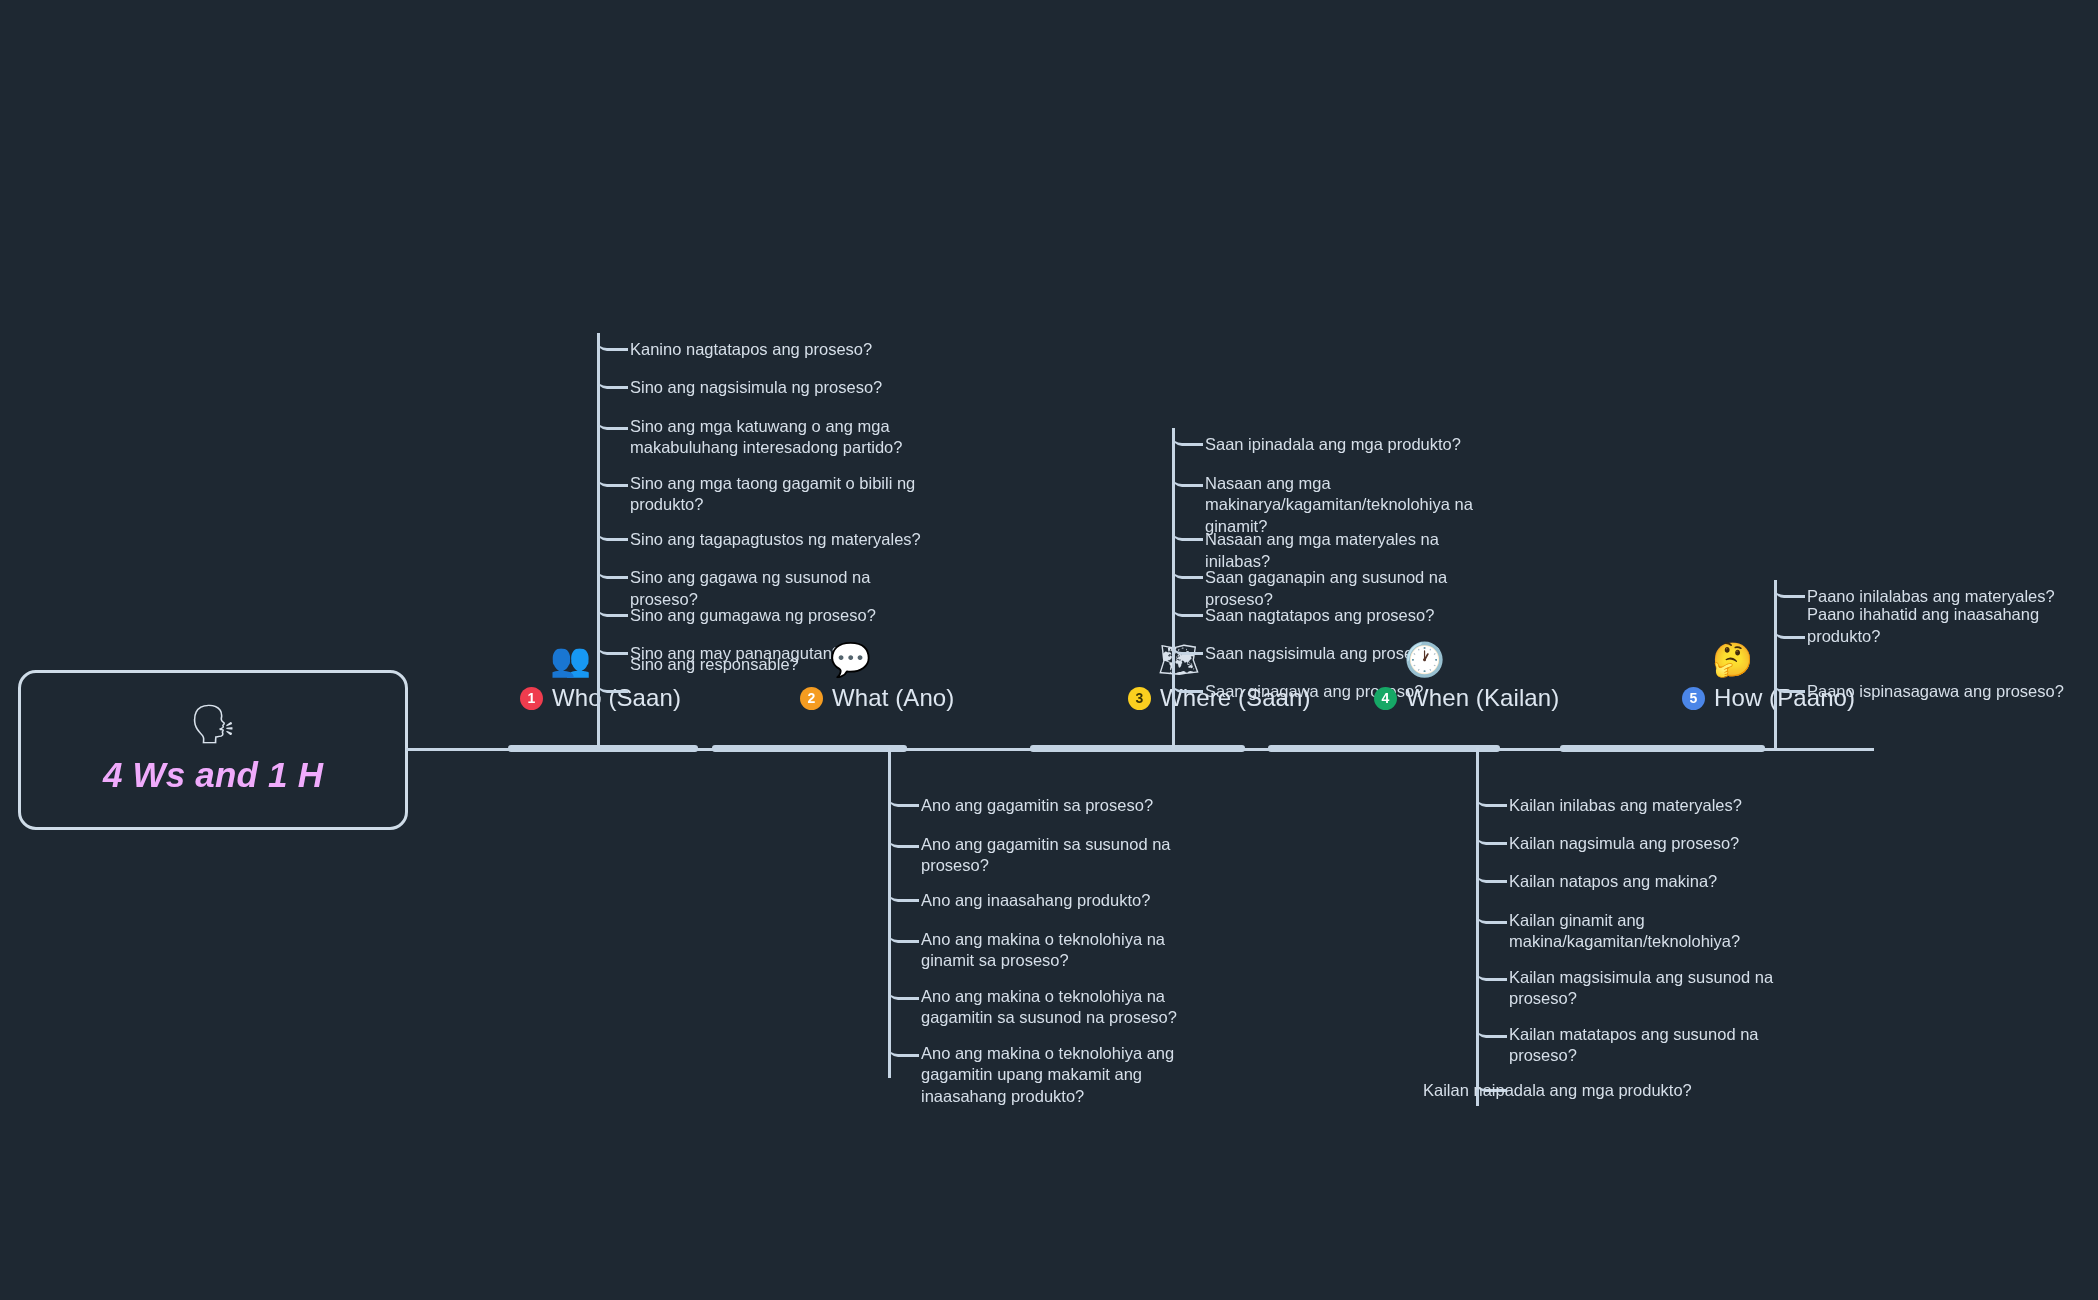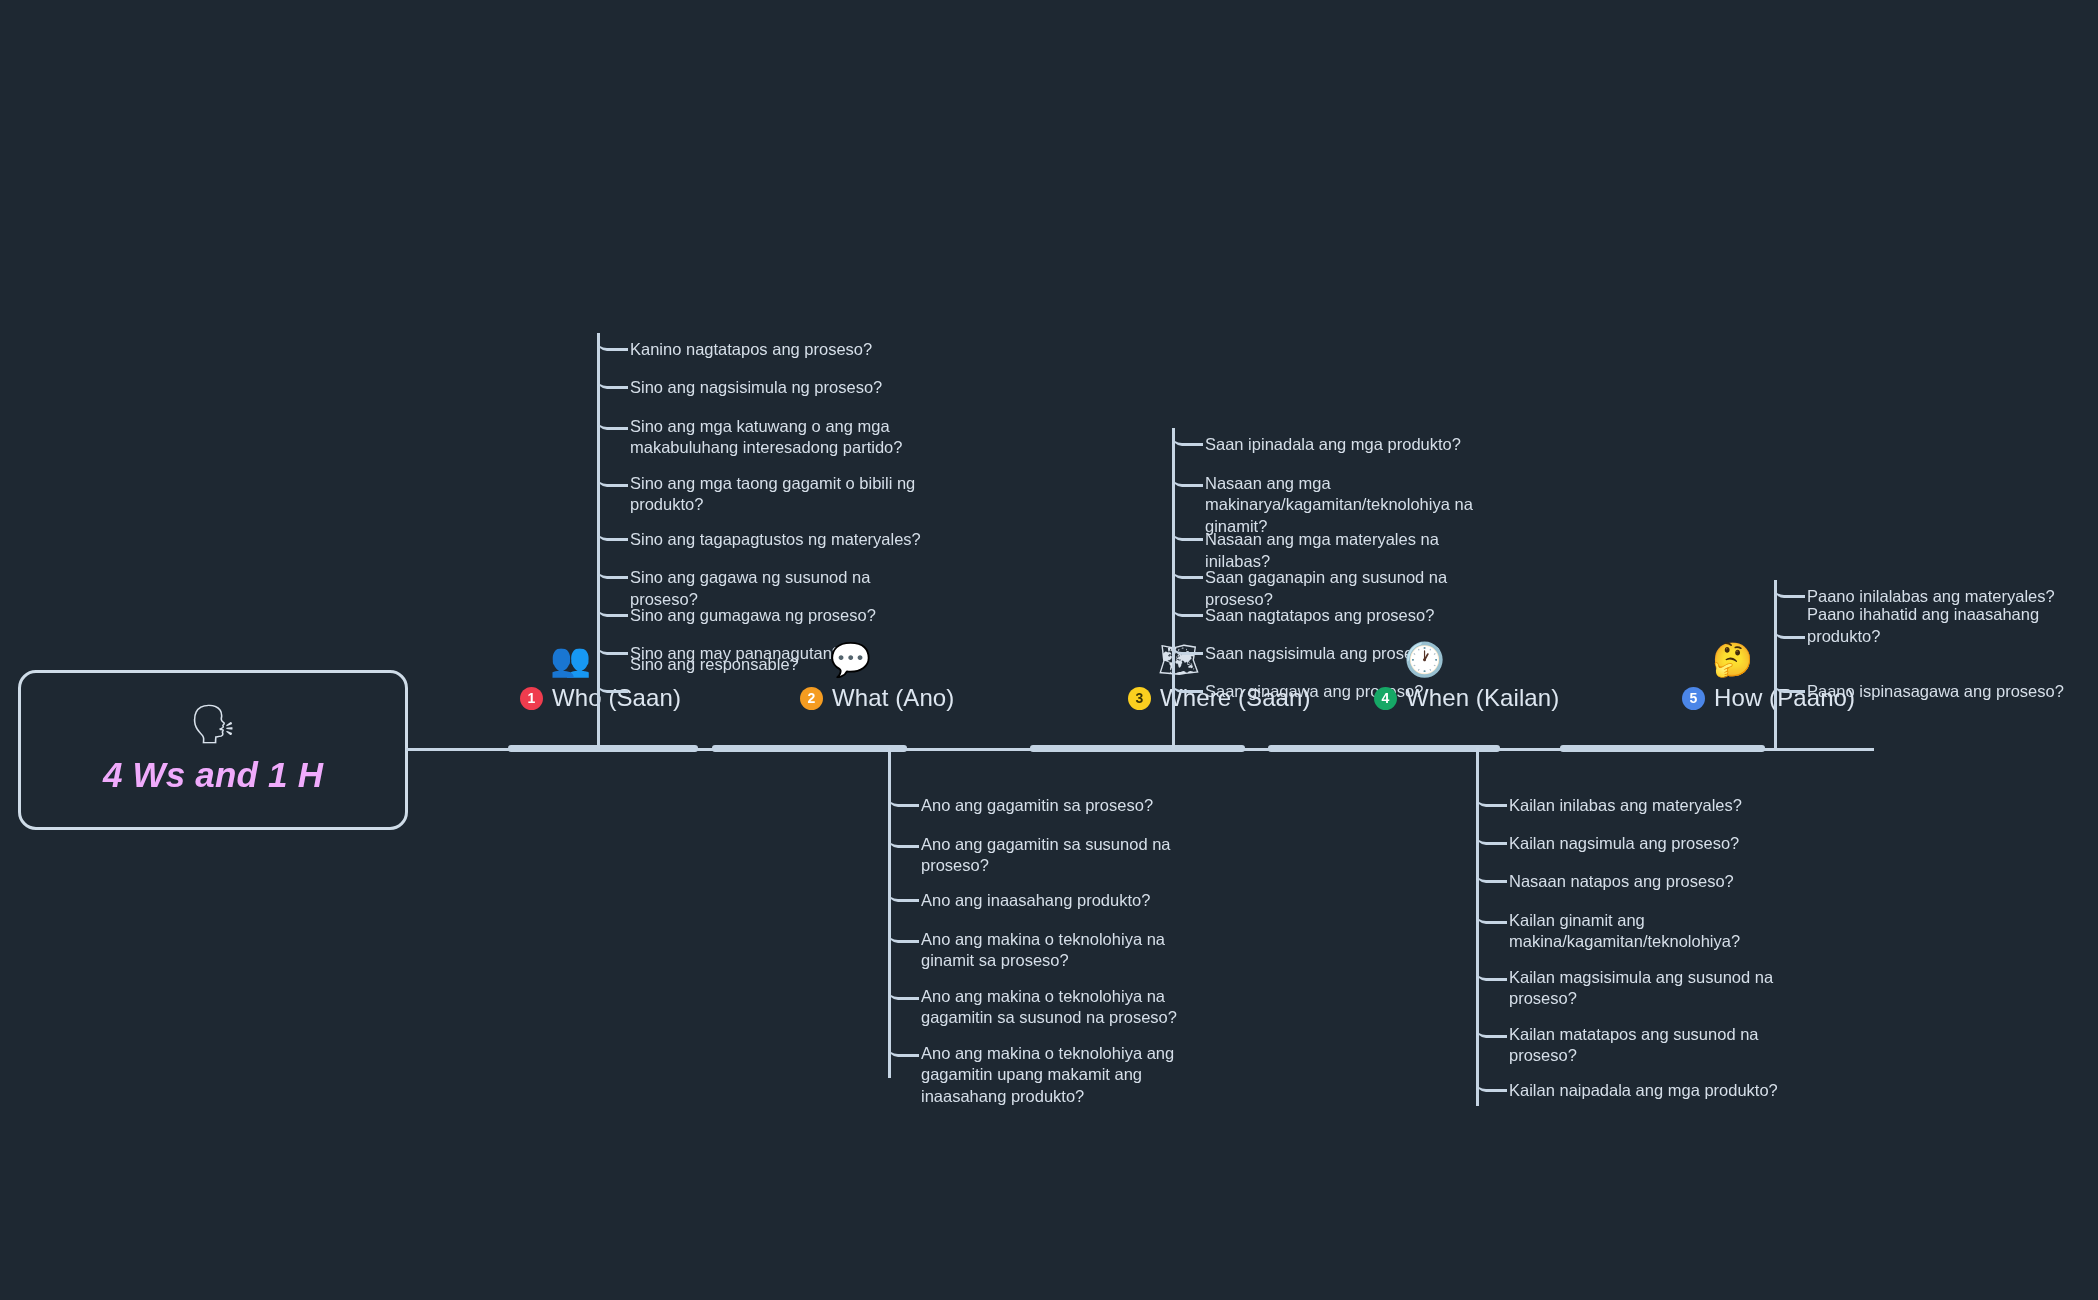--- a/index.html
+++ b/index.html
@@ -299,40 +299,40 @@
         <div class="leaf-text">Kailan inilabas ang materyales?</div>
       </div>
       <div class="dash" style="left: 1488px; top: 842px;"></div>
       <div class="elbow" style="left: 1476px; width: 14px; height: 14px; top: 831px; border-bottom-left-radius: 10px; border-left: none;"></div>
       <div class="leaf" style="left: 1509px; top: 833px;">
         <div class="leaf-text">Kailan nagsimula ang proseso?</div>
       </div>
       <div class="dash" style="left: 1488px; top: 880px;"></div>
       <div class="elbow" style="left: 1476px; width: 14px; height: 14px; top: 869px; border-bottom-left-radius: 10px; border-left: none;"></div>
       <div class="leaf" style="left: 1509px; top: 871px;">
-        <div class="leaf-text">Nasaan natapos ang proseso?</div>
+        <div class="leaf-text">Kailan natapos ang makina?</div>
       </div>
       <div class="dash" style="left: 1488px; top: 920.5px;"></div>
       <div class="elbow" style="left: 1476px; width: 14px; height: 14px; top: 909.5px; border-bottom-left-radius: 10px; border-left: none;"></div>
       <div class="leaf" style="left: 1509px; top: 909.5px;">
         <div class="leaf-text">Kailan ginamit ang makina/kagamitan/teknolohiya?</div>
       </div>
       <div class="dash" style="left: 1488px; top: 977.5px;"></div>
       <div class="elbow" style="left: 1476px; width: 14px; height: 14px; top: 966.5px; border-bottom-left-radius: 10px; border-left: none;"></div>
       <div class="leaf" style="left: 1509px; top: 966.5px;">
         <div class="leaf-text">Kailan magsisimula ang susunod na proseso?</div>
       </div>
       <div class="dash" style="left: 1488px; top: 1034.5px;"></div>
       <div class="elbow" style="left: 1476px; width: 14px; height: 14px; top: 1023.5px; border-bottom-left-radius: 10px; border-left: none;"></div>
       <div class="leaf" style="left: 1509px; top: 1023.5px;">
         <div class="leaf-text">Kailan matatapos ang susunod na proseso?</div>
       </div>
       <div class="dash" style="left: 1488px; top: 1089px;"></div>
       <div class="elbow" style="left: 1476px; width: 14px; height: 14px; top: 1078px; border-bottom-left-radius: 10px; border-left: none;"></div>
-      <div class="leaf" style="left: 1509px; top: 1080px;">
+      <div class="leaf" style="left: 1423px; top: 1080px;">
         <div class="leaf-text">Kailan naipadala ang mga produkto?</div>
       </div>
       <div class="branch-underline" style="left: 1560px; width: 205px;"></div>
       <div class="branch" style="left: 1682px; top: 643px;">
         <div class="branch-emoji">🤔</div>
         <div class="branch-label-row">
           <span class="badge" style="background: rgb(75, 134, 232); color: rgb(255, 255, 255);">5</span>
           <span class="branch-title">How (Paano)</span>
         </div>
       </div>

